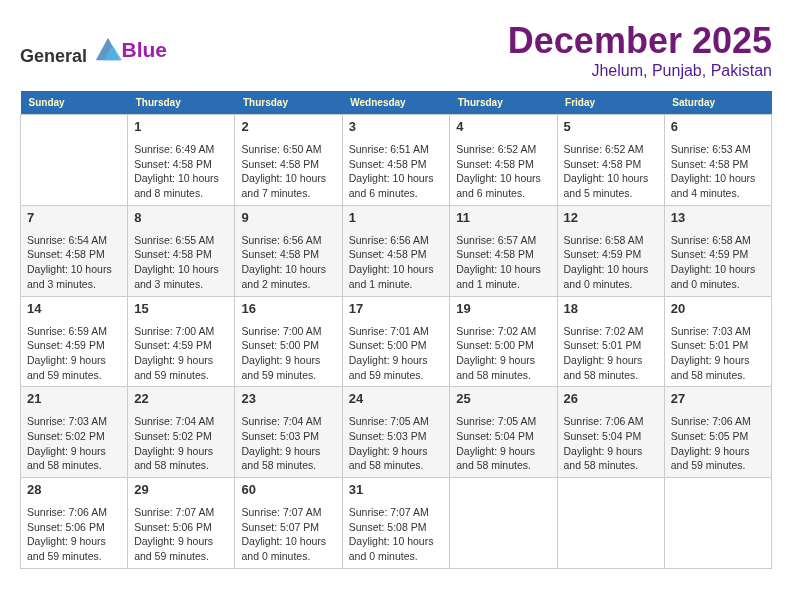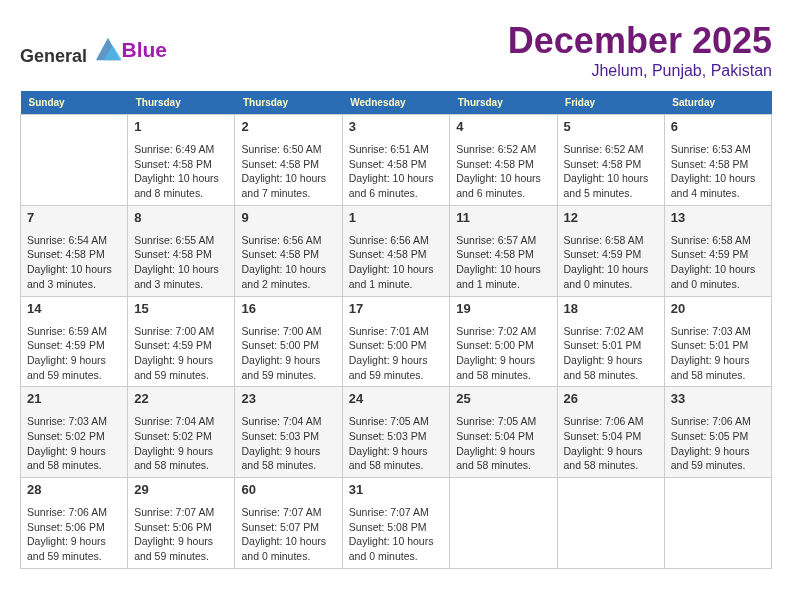--- a/index.html
+++ b/index.html
@@ -234,21 +234,21 @@
         </td>
         <td>
           <span class="date-num">25</span>
           <div class="cell-info">Sunrise: 7:05 AM<br>Sunset: 5:04 PM<br>Daylight: 9 hours<br>and 58 minutes.</div>
         </td>
         <td>
           <span class="date-num">26</span>
           <div class="cell-info">Sunrise: 7:06 AM<br>Sunset: 5:04 PM<br>Daylight: 9 hours<br>and 58 minutes.</div>
         </td>
         <td>
-          <span class="date-num">33</span>
+          <span class="date-num">27</span>
           <div class="cell-info">Sunrise: 7:06 AM<br>Sunset: 5:05 PM<br>Daylight: 9 hours<br>and 59 minutes.</div>
         </td>
       </tr>
       <tr>
         <td>
           <span class="date-num">28</span>
           <div class="cell-info">Sunrise: 7:06 AM<br>Sunset: 5:06 PM<br>Daylight: 9 hours<br>and 59 minutes.</div>
         </td>
         <td>
           <span class="date-num">29</span>

